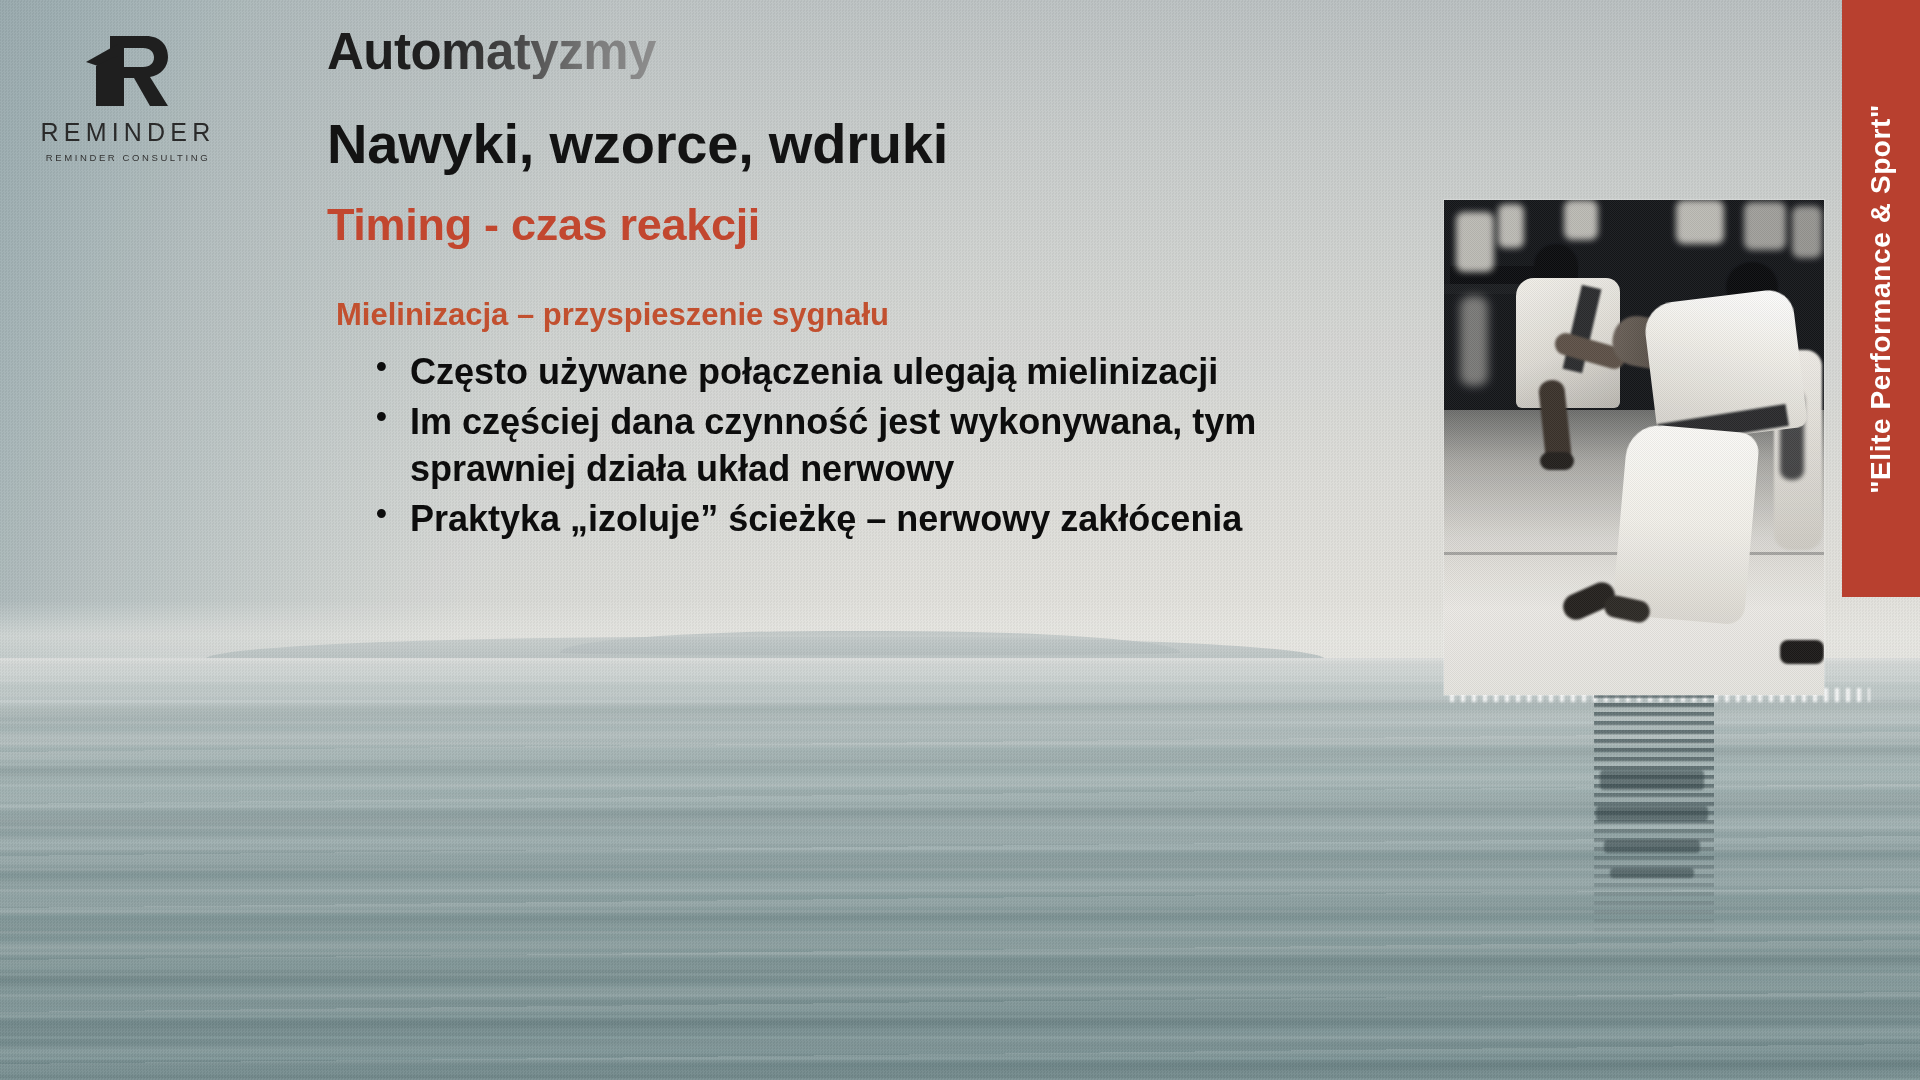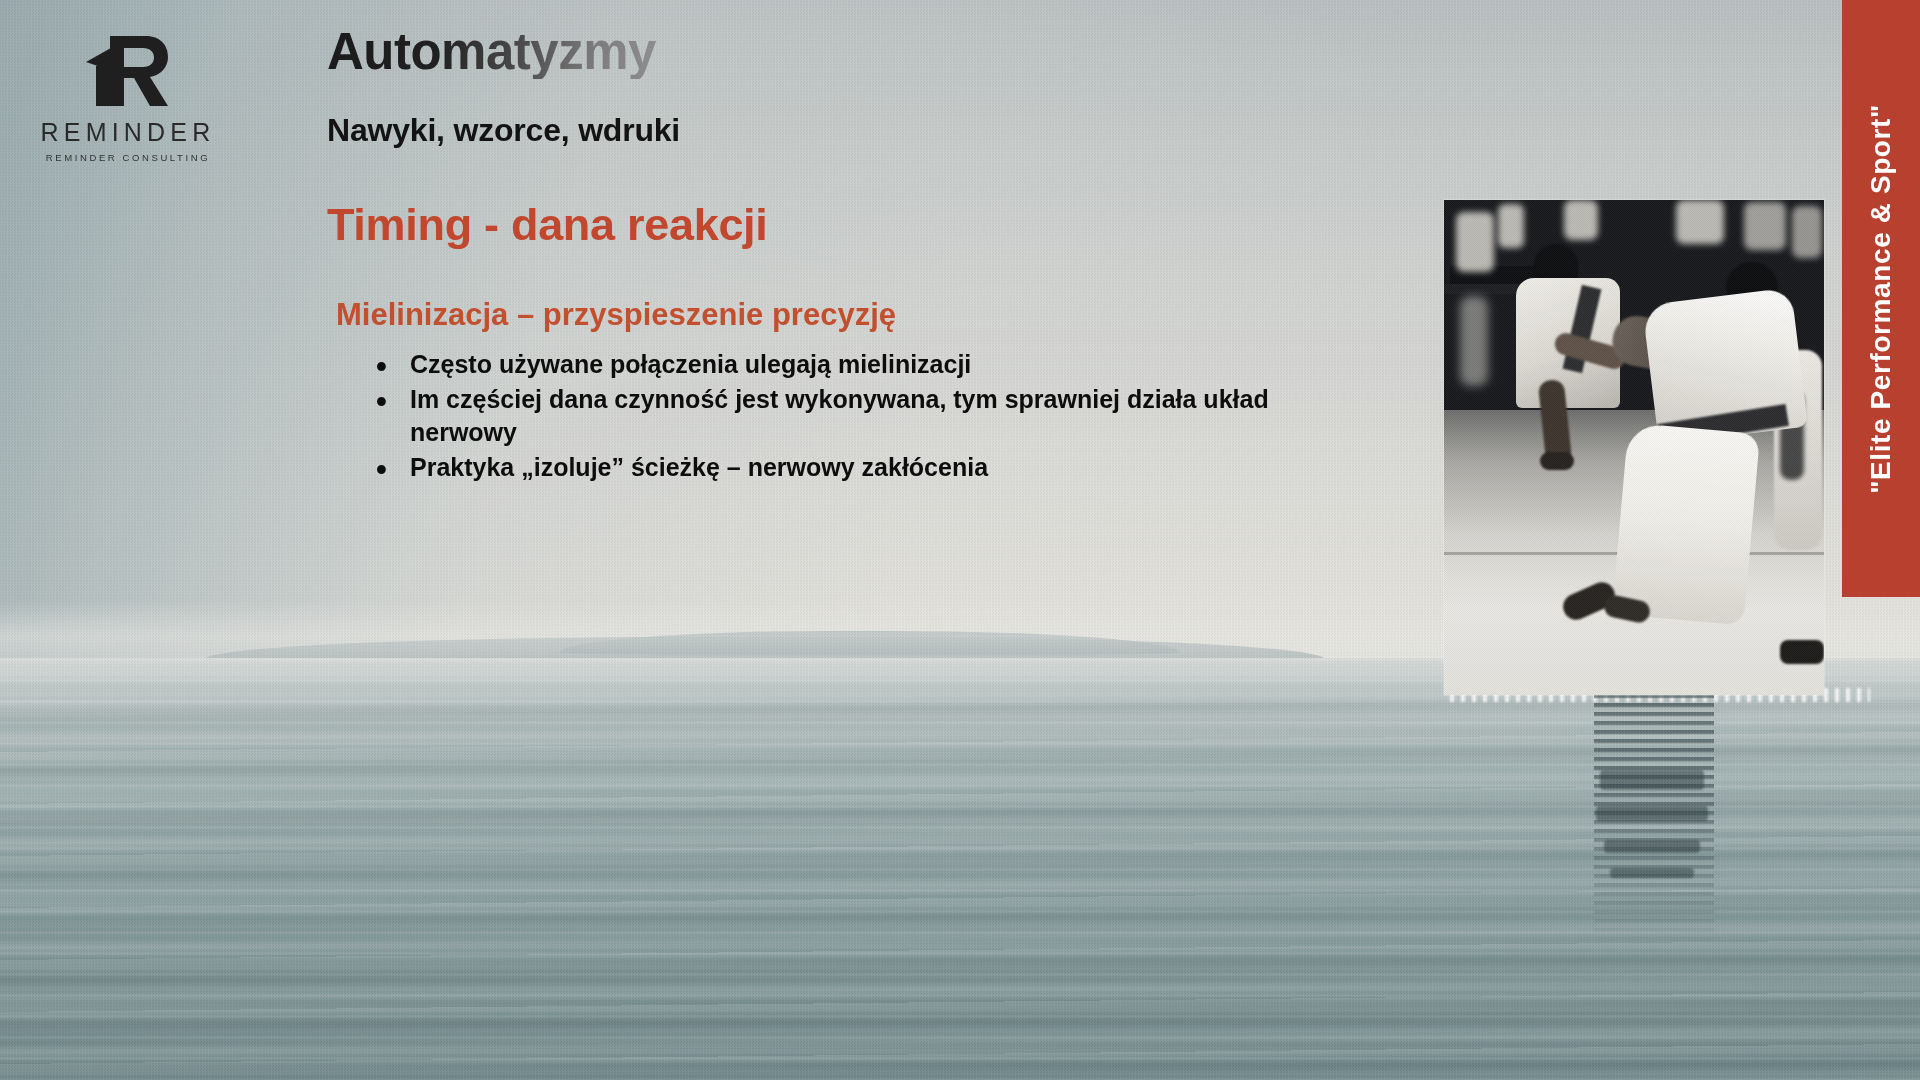--- a/index.html
+++ b/index.html
@@ -146,21 +146,21 @@
     font-weight:700; font-size:51px; line-height:1.05;
     letter-spacing:-0.5px;
     background:linear-gradient(95deg,#1b1b1b 0%,#212121 34%,#4a4a4a 58%,#7d7d7d 82%,#8e8e8e 100%);
     -webkit-background-clip:text; background-clip:text;
     -webkit-text-fill-color:transparent; color:transparent;
     white-space:nowrap;
   }
   .title-sub {
     position:absolute; left:327px; top:113px;
     font-family:"Liberation Sans", sans-serif;
-    font-weight:700; font-size:32px; line-height:1.1;
+    font-weight:700; font-size:56px; line-height:1.1;
     color:#131313; white-space:nowrap; letter-spacing:-0.2px;
   }
   .title-red {
     position:absolute; left:327px; top:200px;
     font-family:"Liberation Sans", sans-serif;
     font-weight:700; font-size:45px; line-height:1.1;
     color:#c2472f; white-space:nowrap; letter-spacing:-0.3px;
   }
   .section-red {
     position:absolute; left:336px; top:298px;
@@ -171,21 +171,21 @@
 
   
   .bullets {
     position:absolute; left:368px; top:348px; width:945px;
     font-family:"Liberation Sans", sans-serif;
   }
   .bullets li {
     list-style:none;
     position:relative;
     padding-left:42px;
-    font-size:25px;
+    font-size:36px;
     font-weight:700;
     line-height:1.32;
     color:#0d0d0d;
     margin-bottom:2px;
   }
   .bullets li::before {
     content:"•";
     position:absolute; left:8px; top:-1px;
     font-size:31px; color:#0d0d0d;
   }
@@ -294,22 +294,22 @@
       <path d="M26 4 L62 4 C76 4 84 13 84 25 C84 35 77 43 66 45 L84 74 L66 74 L50 46 L40 46 L40 74 L26 74 Z M40 16 L40 35 L59 35 C66 35 70 31 70 25.5 C70 20 66 16 59 16 Z" fill="#1f1f1f"></path>
       <path d="M2 30 L34 12 L34 24 L14 34 Z" fill="#1f1f1f"></path>
       <path d="M12 34 L30 25 L30 74 L12 74 Z" fill="#1f1f1f"></path>
     </svg>
     <div class="logo-word">REMINDER</div>
     <div class="logo-sub">REMINDER CONSULTING</div>
   </div>
 
   <div class="title-main">Automatyzmy</div>
   <div class="title-sub">Nawyki, wzorce, wdruki</div>
-  <div class="title-red">Timing - dana reakcji</div>
-  <div class="section-red">Mielinizacja – przyspieszenie precyzję</div>
+  <div class="title-red">Timing - czas reakcji</div>
+  <div class="section-red">Mielinizacja – przyspieszenie sygnału</div>
 
   <ul class="bullets">
     <li>Często używane połączenia ulegają mielinizacji</li>
     <li>Im częściej dana czynność jest wykonywana, tym sprawniej działa układ nerwowy</li>
     <li>Praktyka „izoluje” ścieżkę – nerwowy zakłócenia</li>
   </ul>
 
   <div class="photo">
     <div class="photo-inner">
       <div class="ph-dark"></div>

